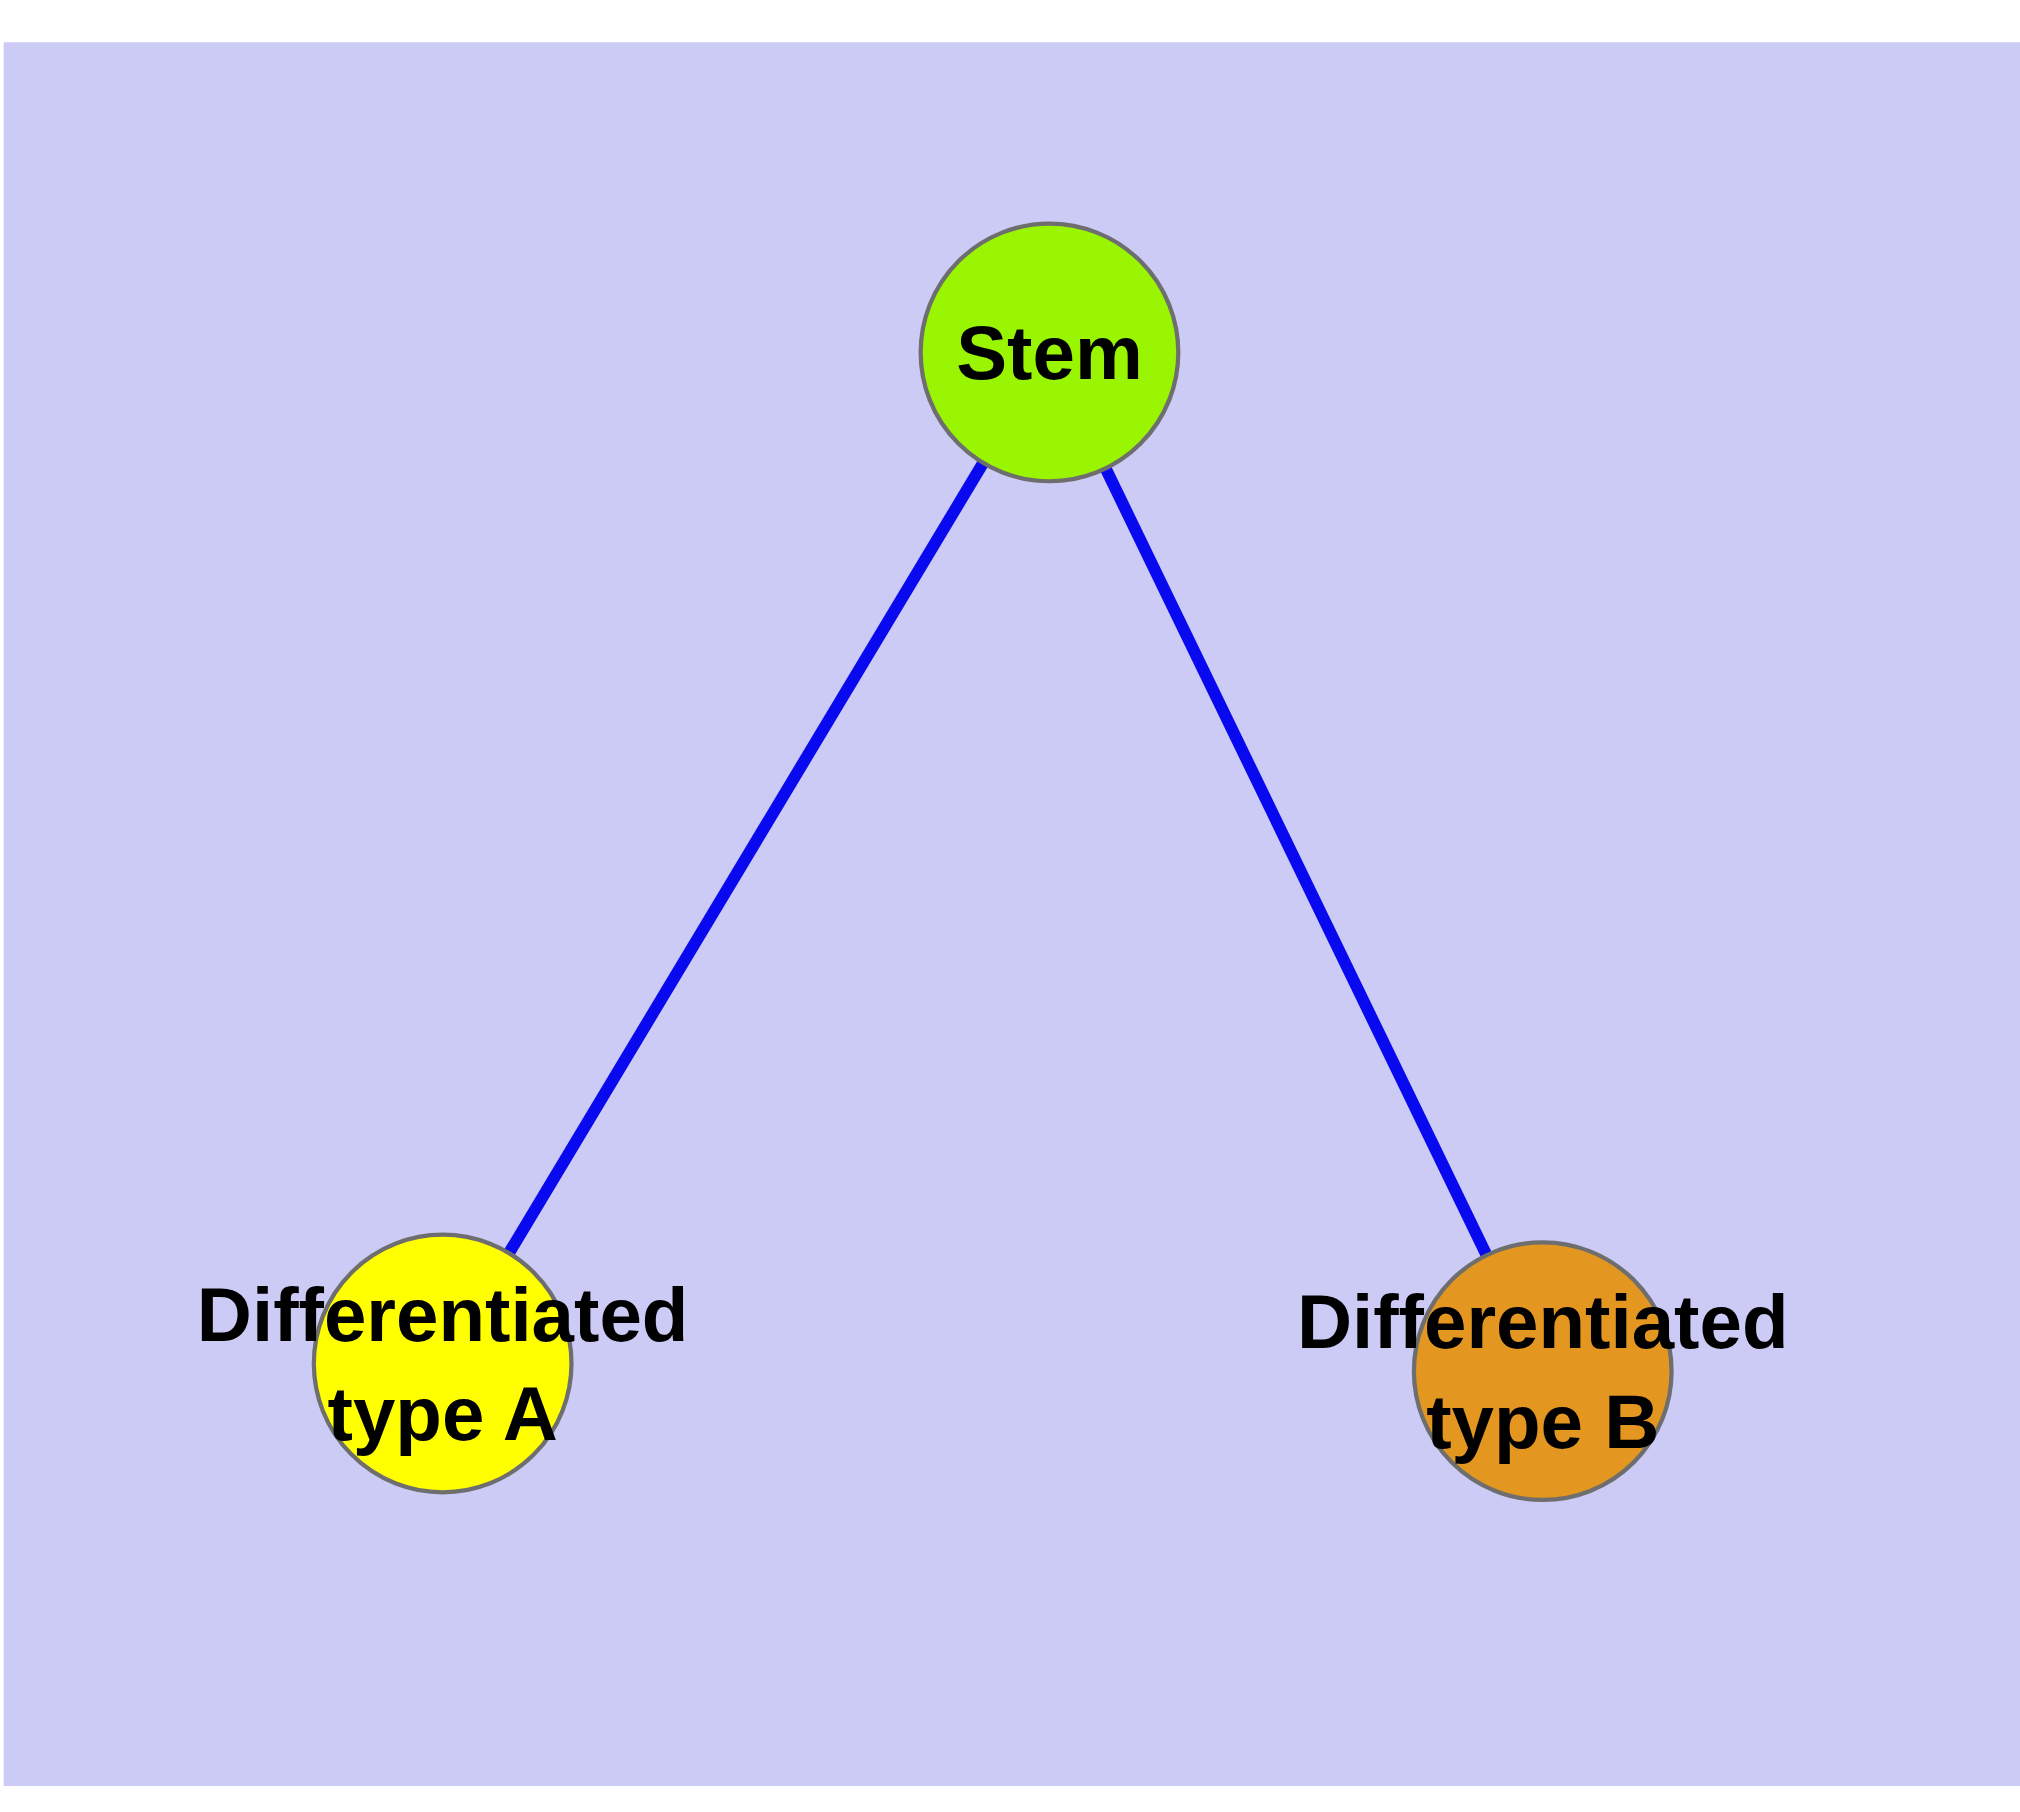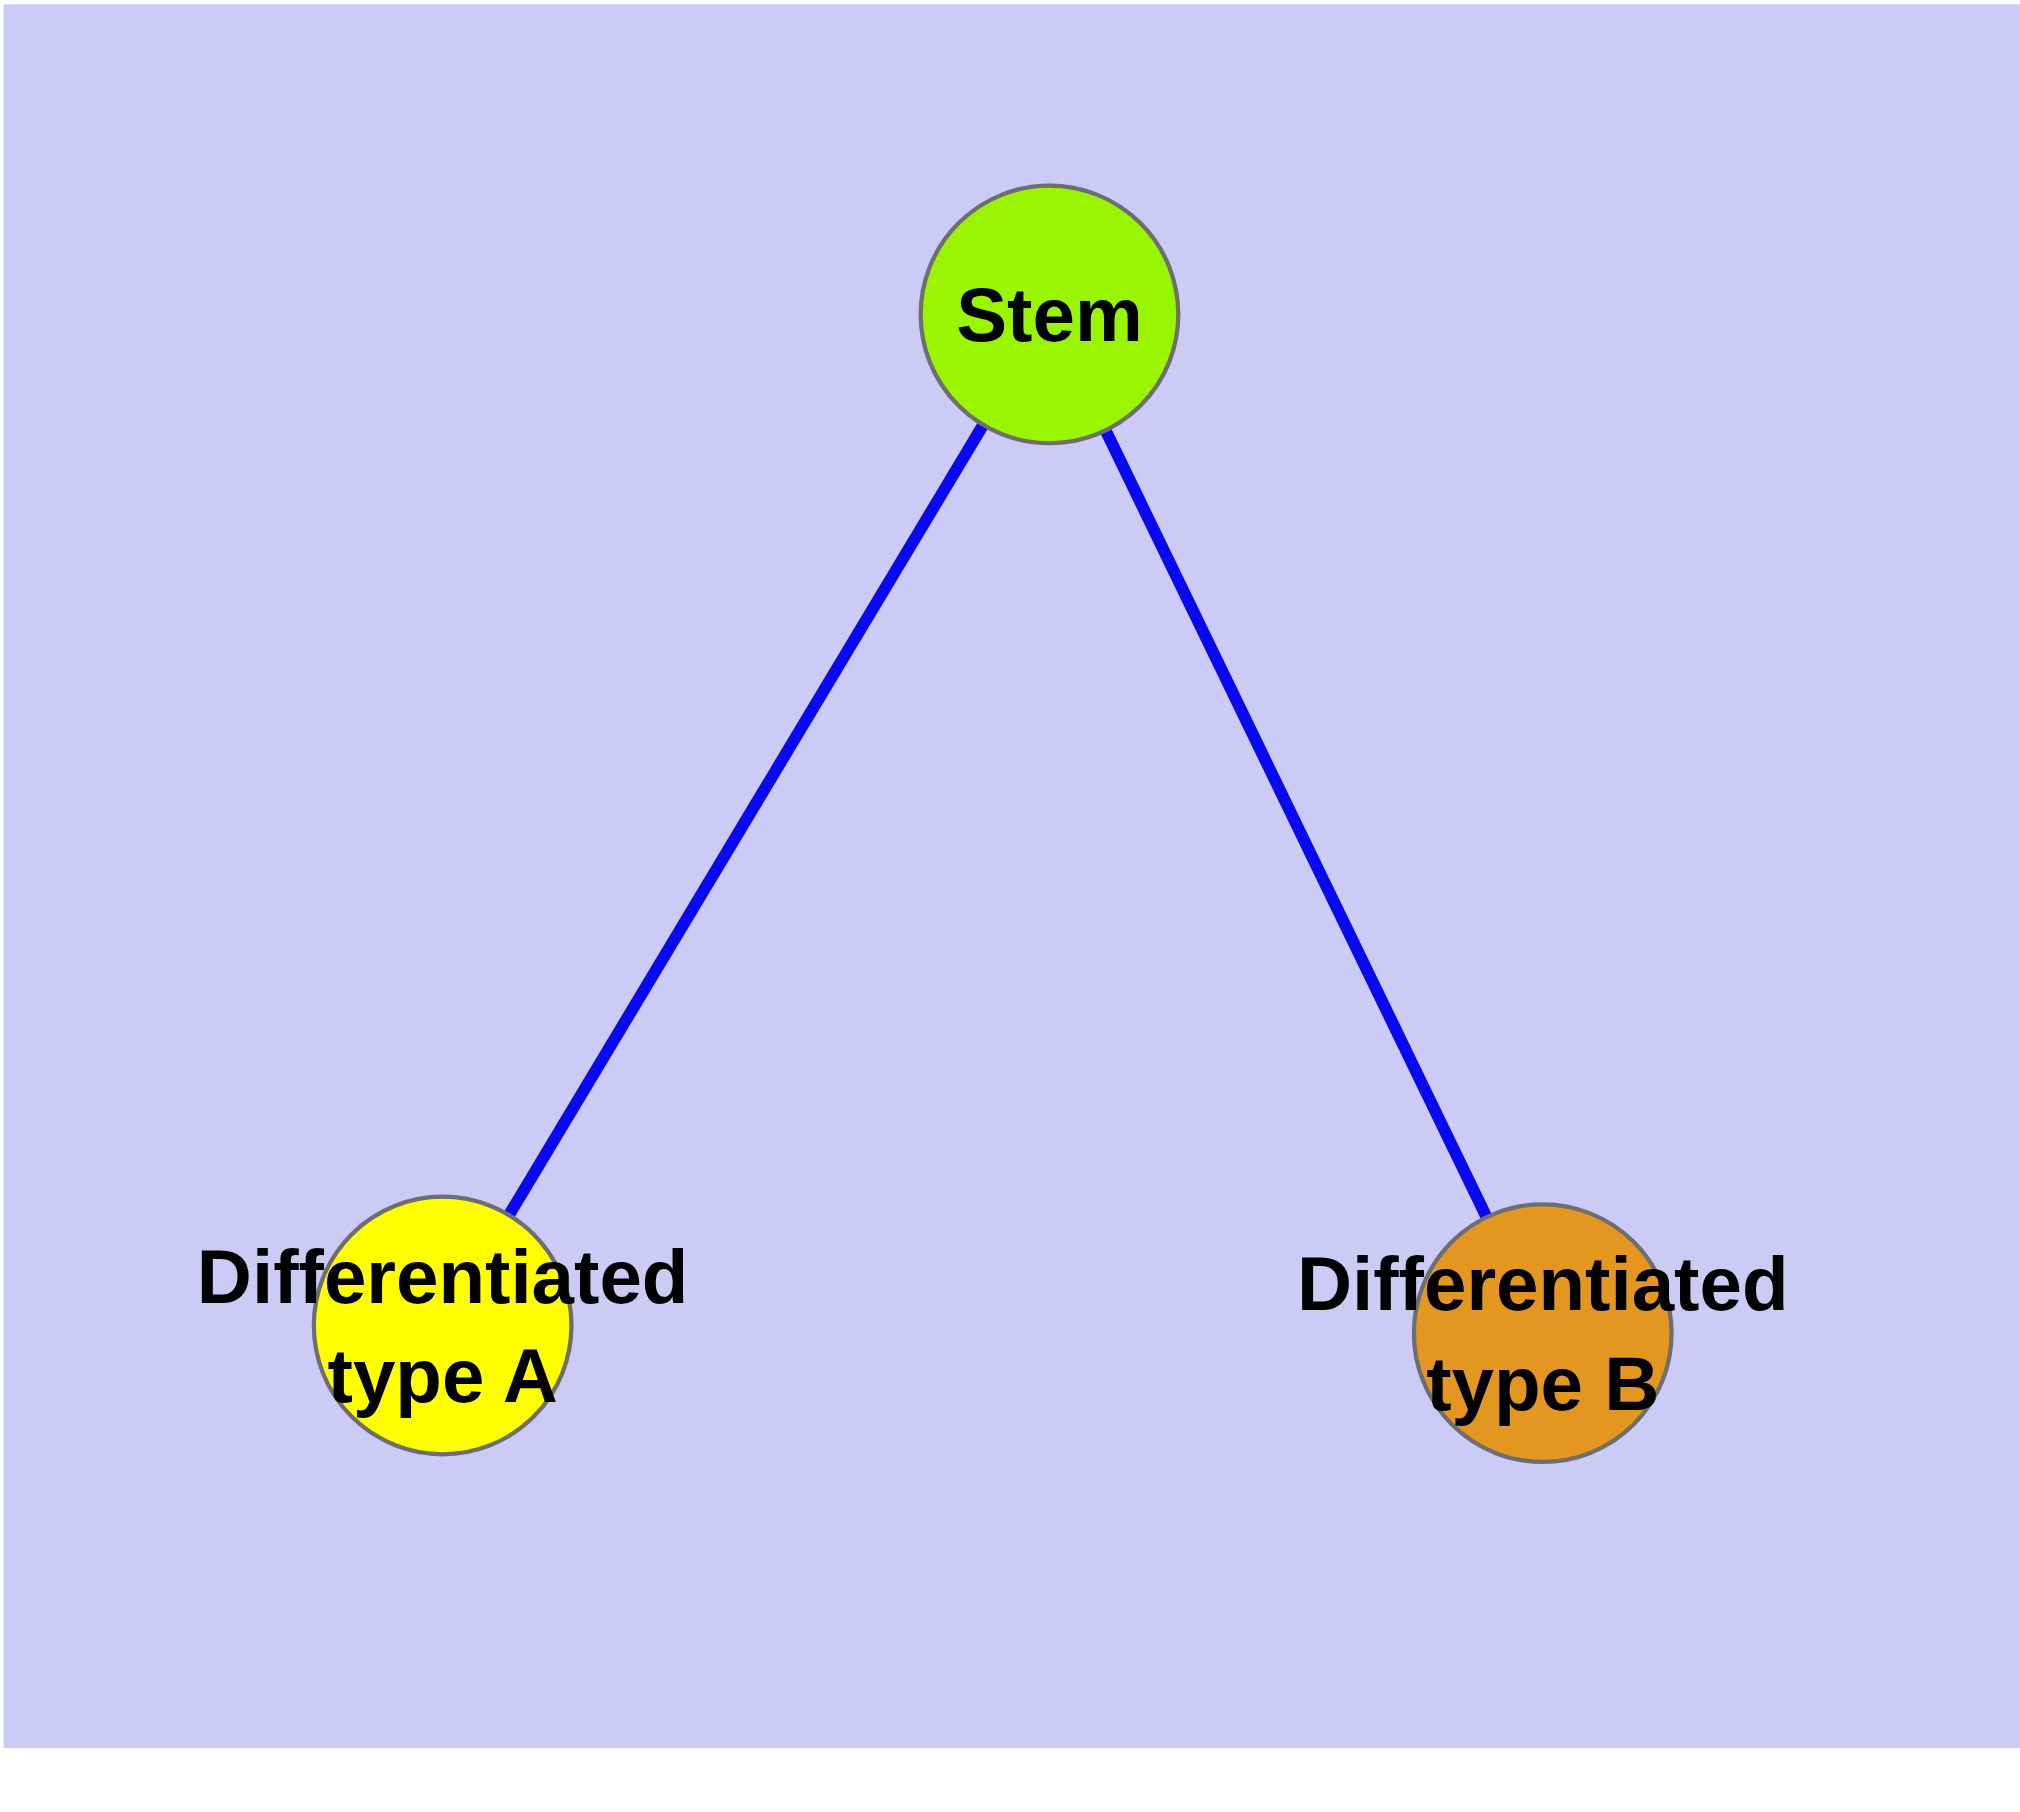--- a/index.html
+++ b/index.html
@@ -6,20 +6,21 @@
     margin: 0;
     padding: 0;
     background: #FFFFFF;
   }
   .screen {
     position: relative;
     width: 2021px;
     height: 1748px;
     overflow: hidden;
     font-family: "Liberation Sans", sans-serif;
+    margin-top: 38px;
   }
   svg.graph {
     display: block;
     width: 2021px;
     height: 1812px;
   }
   .edge {
     stroke-width: 14px;
     stroke-linecap: butt;
     fill: none;

